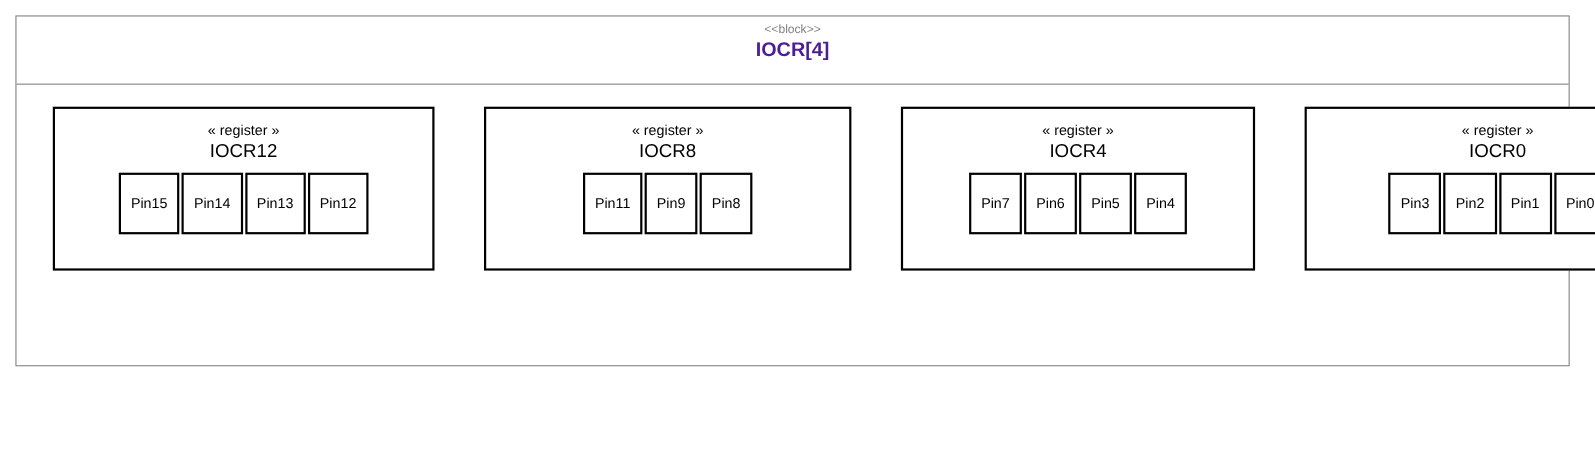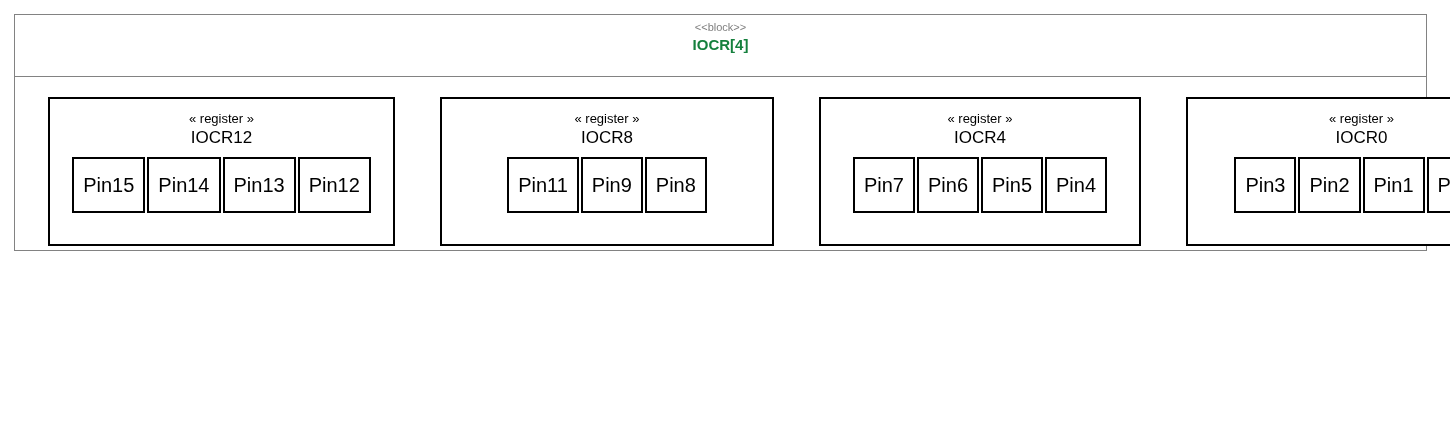--- a/index.html
+++ b/index.html
@@ -13,21 +13,21 @@
     font-family: "Liberation Sans", sans-serif;
     overflow: hidden;
   }
 
   
   #block-frame {
     position: absolute;
     left: 14px;
     top: 14px;
     width: 1413px;
-    height: 237px;
+    height: 319px;
     border: 1px solid #828282;
     box-sizing: border-box;
     background: #ffffff;
   }
 
   
   #block-header {
     height: 62px;
     box-sizing: border-box;
     border-bottom: 1px solid #828282;
@@ -38,24 +38,24 @@
     padding-top: 6px;
   }
   #block-stereotype {
     font-size: 11px;
     line-height: 13px;
     color: #808080;
     letter-spacing: 0px;
     white-space: nowrap;
   }
   #block-title {
-    font-size: 15px;
+    font-size: 18px;
     line-height: 22px;
     font-weight: bold;
-    color: #15803d;
+    color: #4c1d95;
     white-space: nowrap;
   }
 
   
   #block-body {
     position: relative;
     height: 202px;
   }
 
   
@@ -106,21 +106,21 @@
     background: #ffffff;
     height: 56px;
     display: flex;
     align-items: center;
     justify-content: center;
     padding: 0 9px;
     margin-right: 2px;
   }
   .pin-box:last-child { margin-right: 0; text-align: right; }
   .pin-label {
-    font-size: 20px;
+    font-size: 13px;
     line-height: 20px;
     color: #000000;
     white-space: nowrap;
   }
 
   
   .register-box.w0 { width: 347px; }
   .register-box.w1 { width: 334px; }
   .register-box.w2 { width: 322px; }
   .register-box.w3 { width: 351px; }

